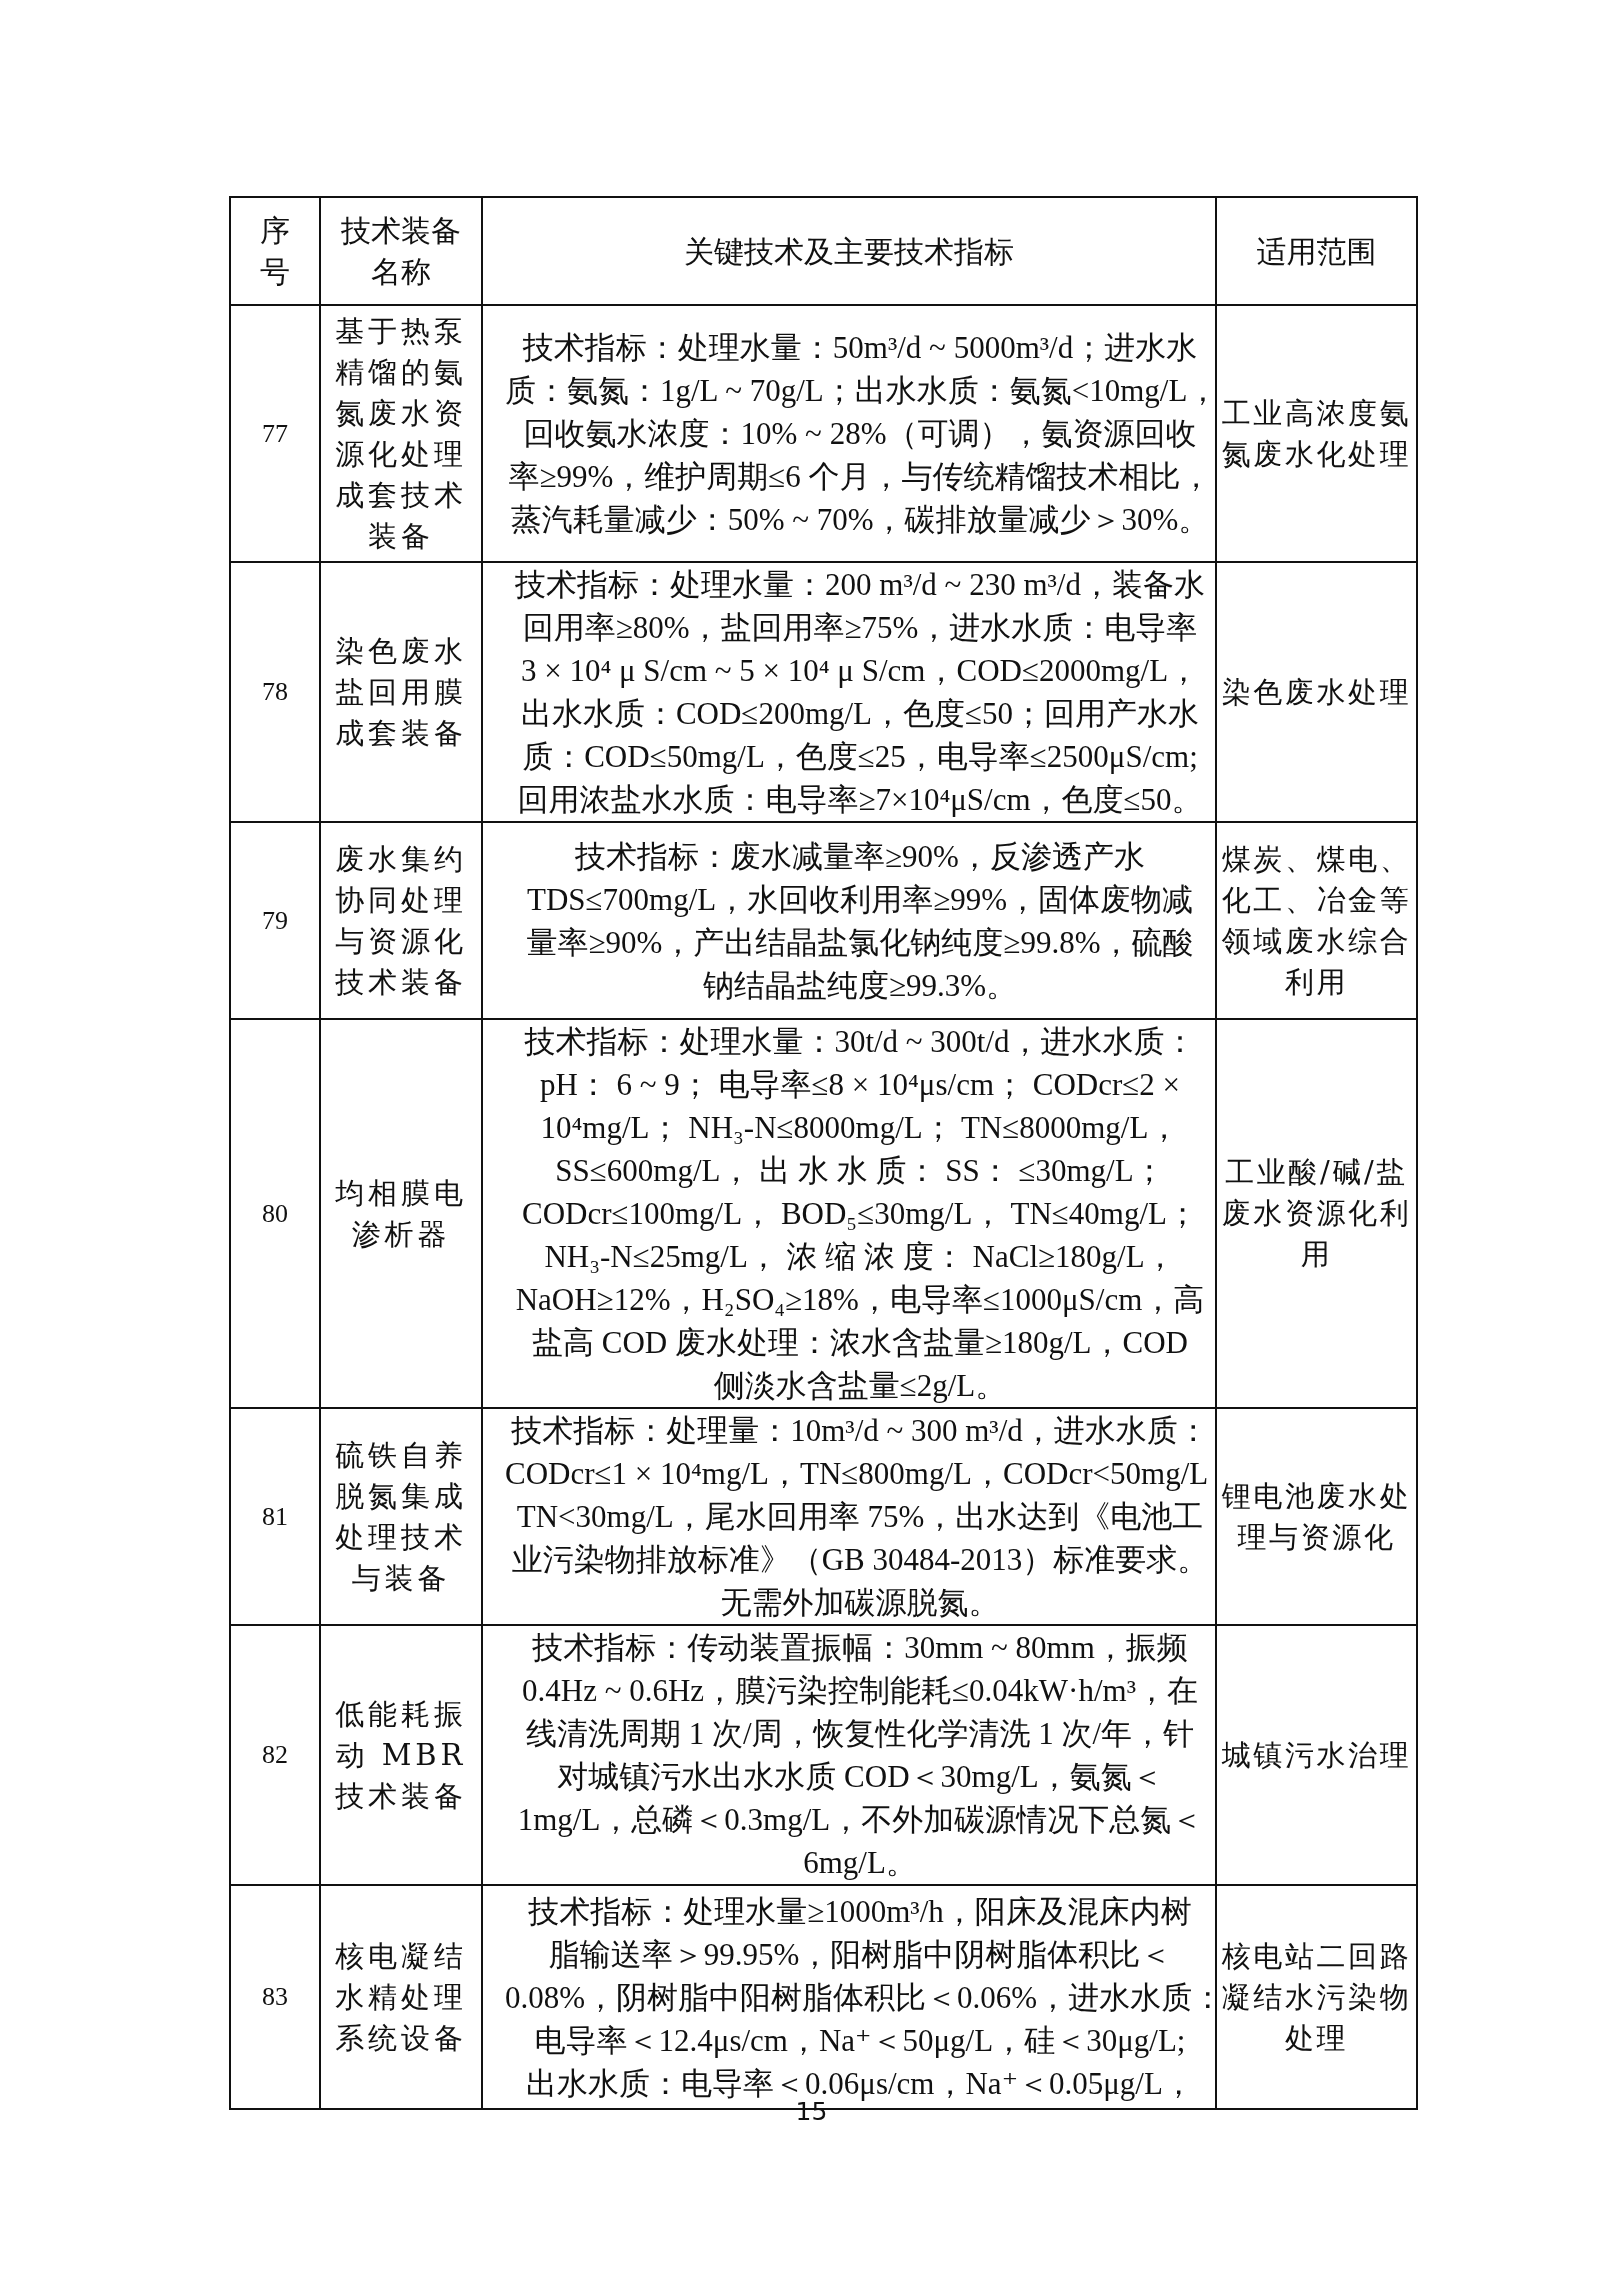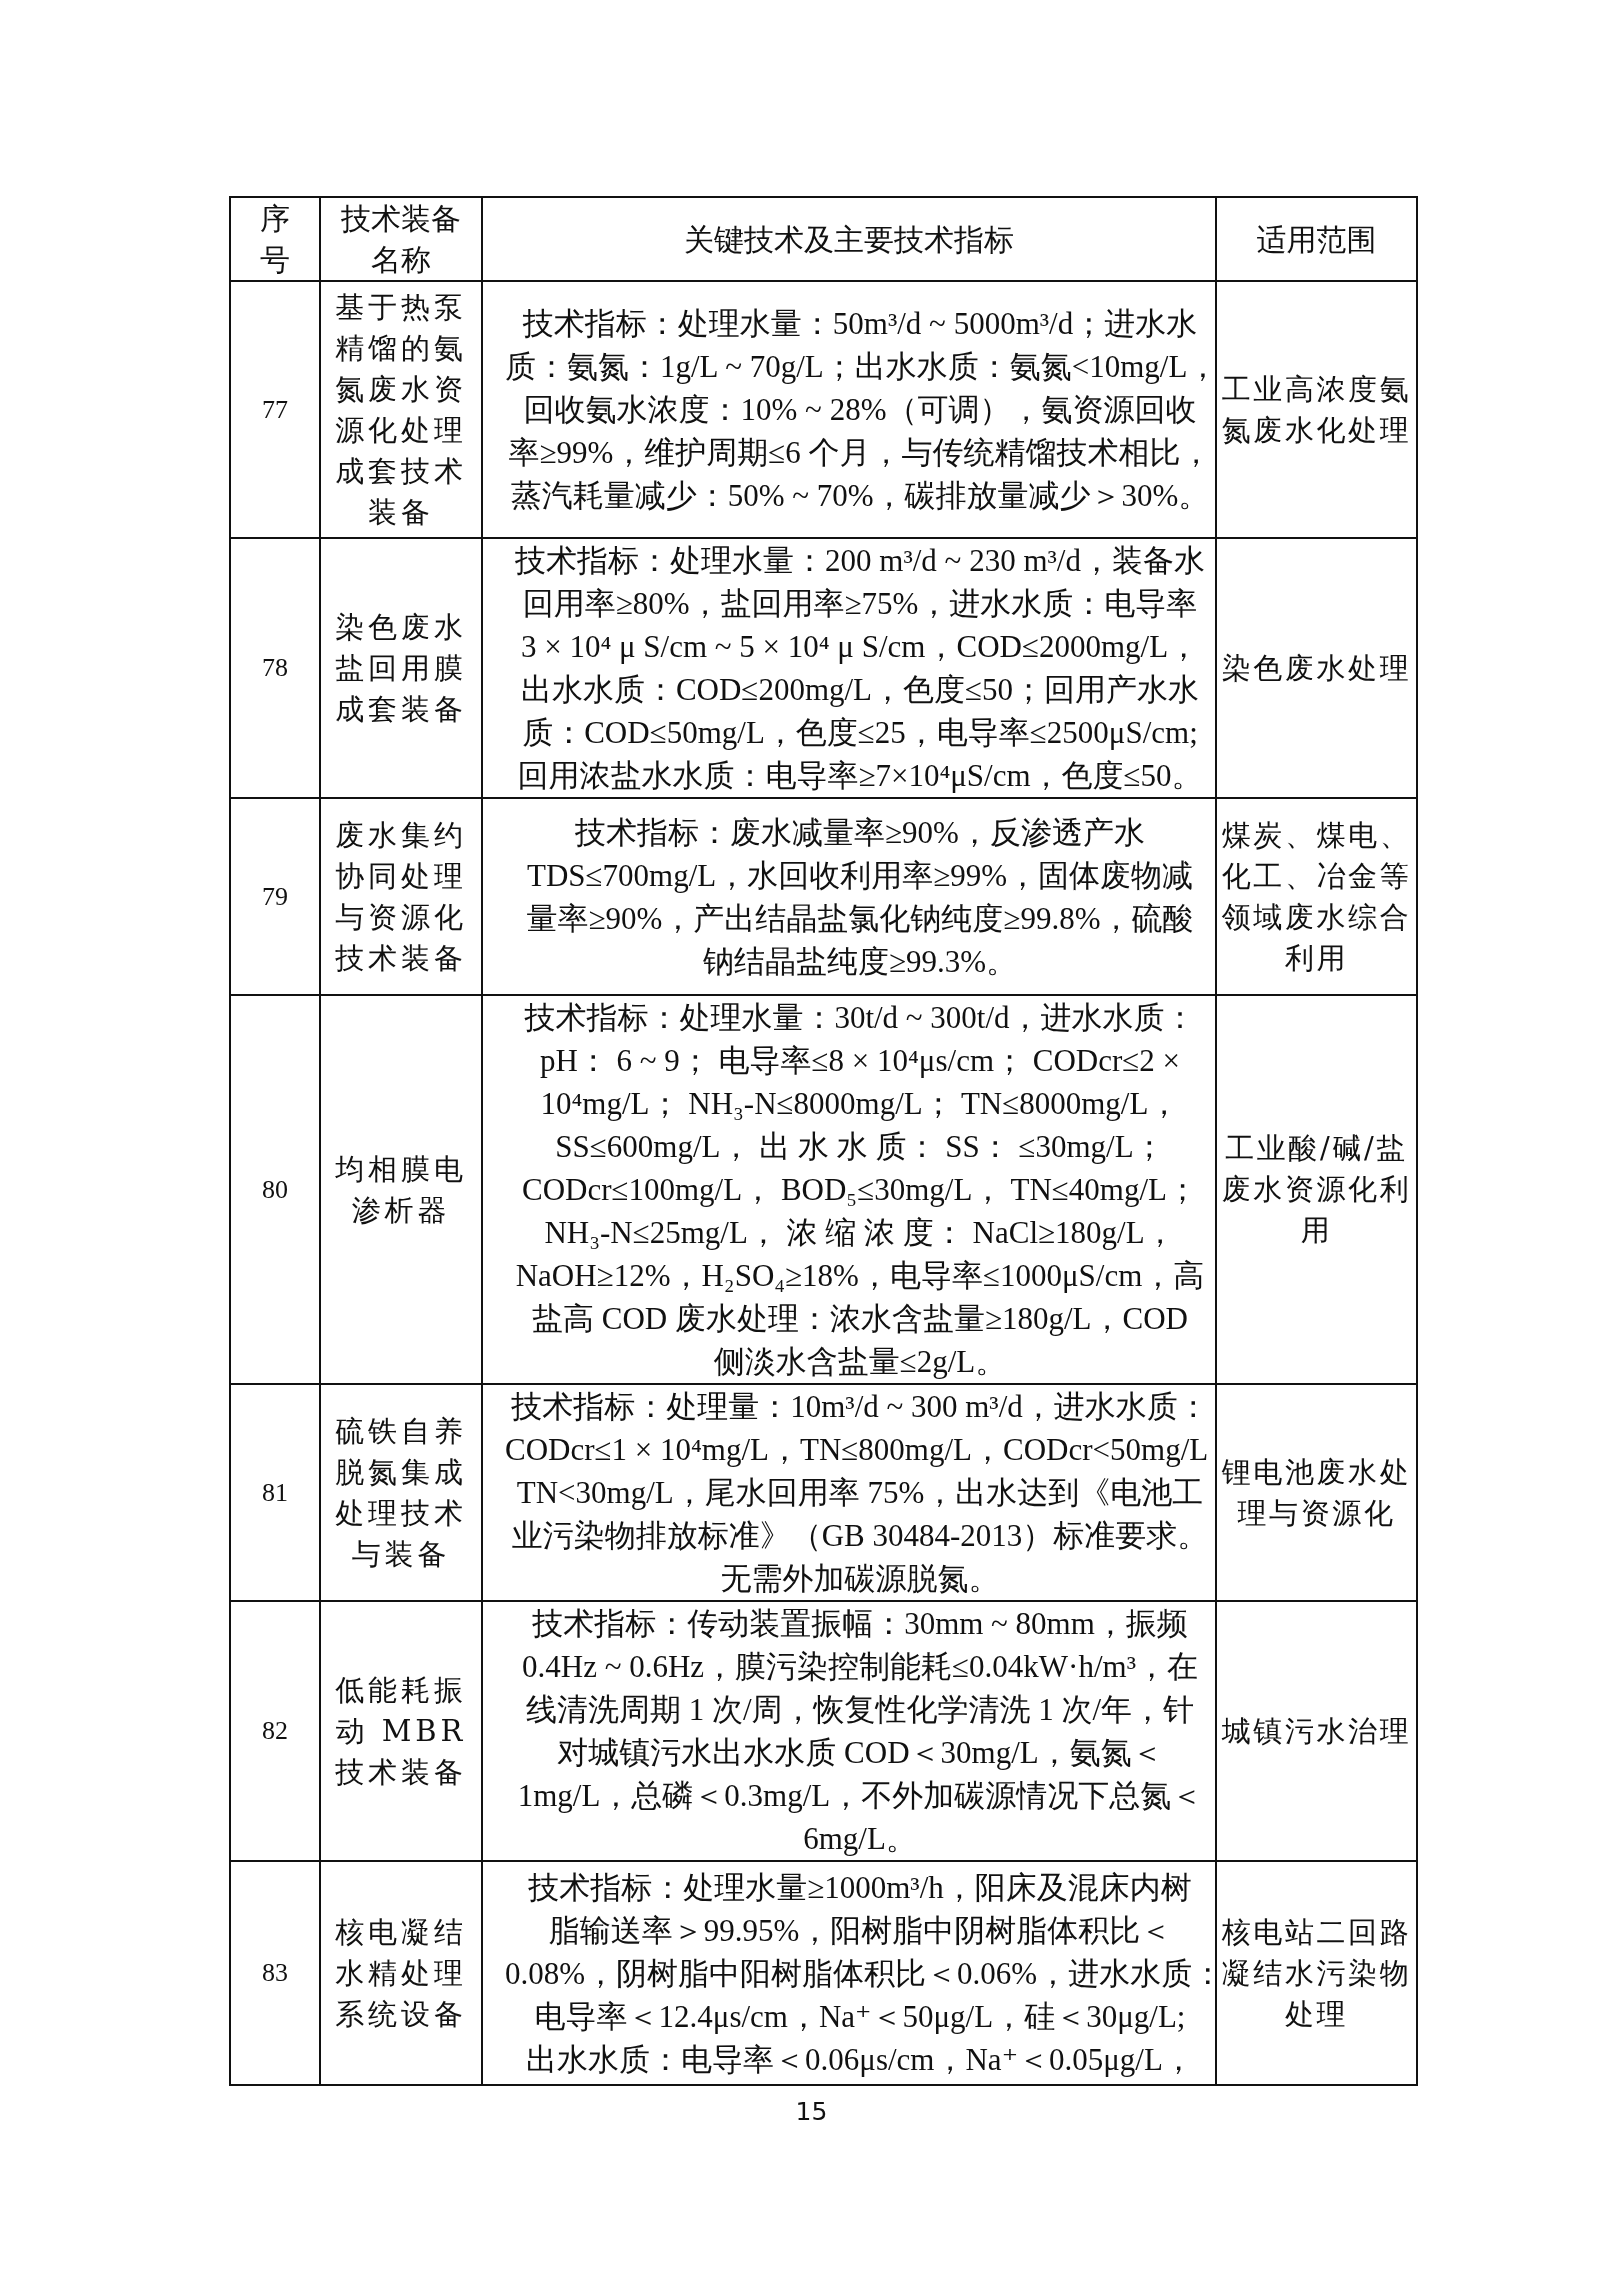--- a/index.html
+++ b/index.html
@@ -29,21 +29,21 @@
       <col class="c-name">
       <col class="c-spec">
       <col class="c-scope">
   </colgroup>
   <thead>
     <tr style="height:84px">
       <th>
           <div style="width:39px;margin:0 auto;">序号</div>
         </th>
       <th>
-          <div style="width:124px;margin:0 auto;">技术装备名称</div>
+          <div style="width:124px;margin:12px auto;">技术装备名称</div>
         </th>
       <th>关键技术及主要技术指标</th>
       <th>适用范围</th>
     </tr>
   </thead>
   <tbody id="tbody">
       <tr style="height: 257px;">
         <td class="no">77</td>
         <td class="name">基于热泵精馏的氨氮废水资源化处理成套技术装备</td>
         <td class="spec">

